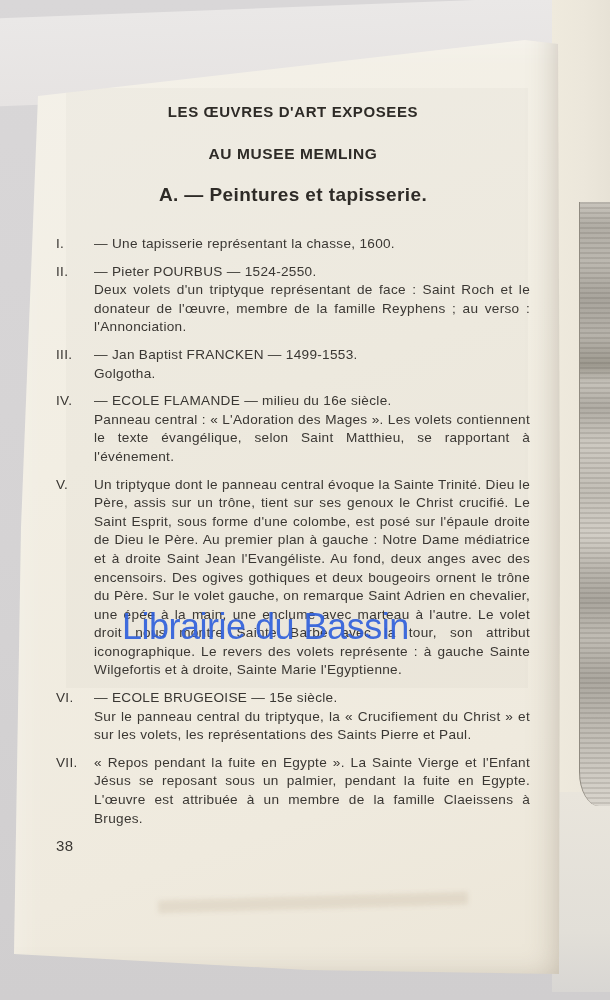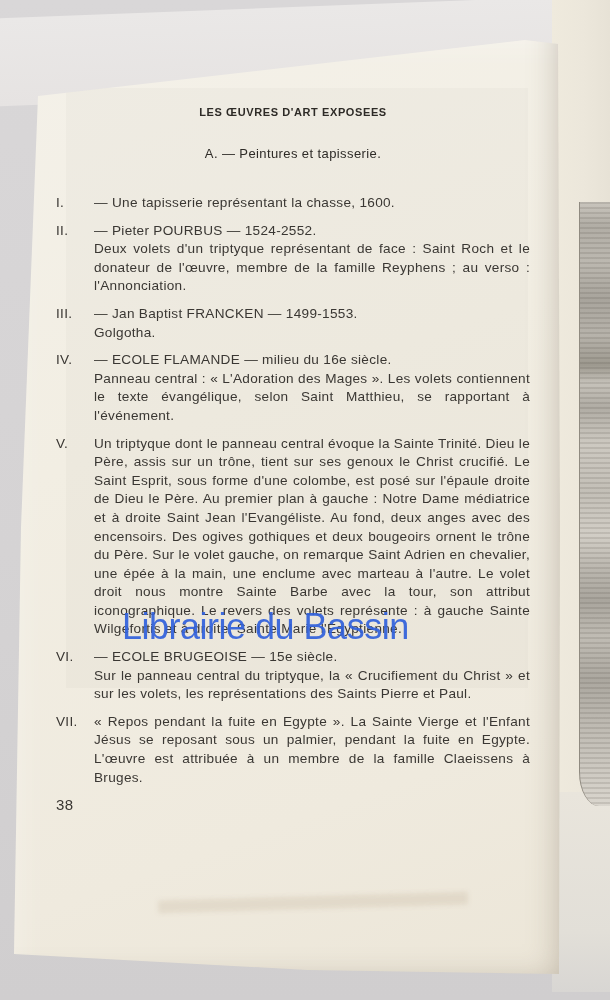--- a/index.html
+++ b/index.html
@@ -60,23 +60,23 @@
   .ghost-line {
     position:absolute; left:150px; top:868px; width:310px; height:13px;
     background:rgba(158,128,92,0.14);
     filter:blur(2.5px); transform:rotate(-1.6deg);
   }
   .content {
     position:absolute; left:48px; top:74px; width:474px;
     color:#3a3733;
   }
   .titles { text-align:center; color:#2e2b27; }
-  .t1 { font-size:11px; font-weight:bold; letter-spacing:0.6px; line-height:20px; margin:0 0 22px 0; }
+  .t1 { font-size:15px; font-weight:bold; letter-spacing:0.6px; line-height:20px; margin:0 0 22px 0; }
   .t2 { font-size:15.5px; font-weight:bold; letter-spacing:0.6px; line-height:20px; margin:0 0 21px 0; }
-  .sec { font-size:13px;  font-weight:normal; letter-spacing:0.4px; line-height:20px; margin:0 0 30px 0; }
+  .sec { font-size:19px;  font-weight:bold; letter-spacing:0.4px; line-height:20px; margin:0 0 30px 0; }
   .entry { position:relative; padding-left:38px; margin:0 0 9px 0;
            font-size:13.6px; line-height:18.6px; letter-spacing:0.3px; }
   .num { position:absolute; left:0; top:0; }
   .ehead { display:block; }
   .ebody { display:block; text-align:justify; }
   .ebody:empty { display:none; }
   .pagenum { margin-top:5px; font-size:15px; letter-spacing:0.3px; }
   .watermark {
     position:absolute; left:122px; top:601px;
     font-size:36px; line-height:52px; letter-spacing:-0.5px;
@@ -95,32 +95,33 @@
     <div class="engraving"></div>
   </div>
 
   <div class="page">
     <div class="ghost-area"></div>
     <div class="ghost-line"></div>
 
     <div class="content">
       <div class="titles">
         <div class="t1">LES ŒUVRES D'ART EXPOSEES</div>
+        <div class="t2">AU MUSEE MEMLING</div>
         <div class="sec">A. —  Peintures et tapisserie.</div>
       </div>
 
       <div class="entry">
         <span class="num">I.</span>
         <span class="ehead">— Une tapisserie représentant la chasse, 1600.</span>
 
       </div>
 
       <div class="entry">
         <span class="num">II.</span>
-        <span class="ehead">— Pieter POURBUS — 1524-2552.</span>
+        <span class="ehead">— Pieter POURBUS — 1524-2550.</span>
         <span class="ebody">Deux volets d'un triptyque représentant de face : Saint Roch et le donateur de l'œuvre, membre de la famille Reyphens ; au verso : l'Annonciation.</span>
       </div>
 
       <div class="entry">
         <span class="num">III.</span>
         <span class="ehead">— Jan Baptist FRANCKEN — 1499-1553.</span>
         <span class="ebody">Golgotha.</span>
       </div>
 
       <div class="entry">

